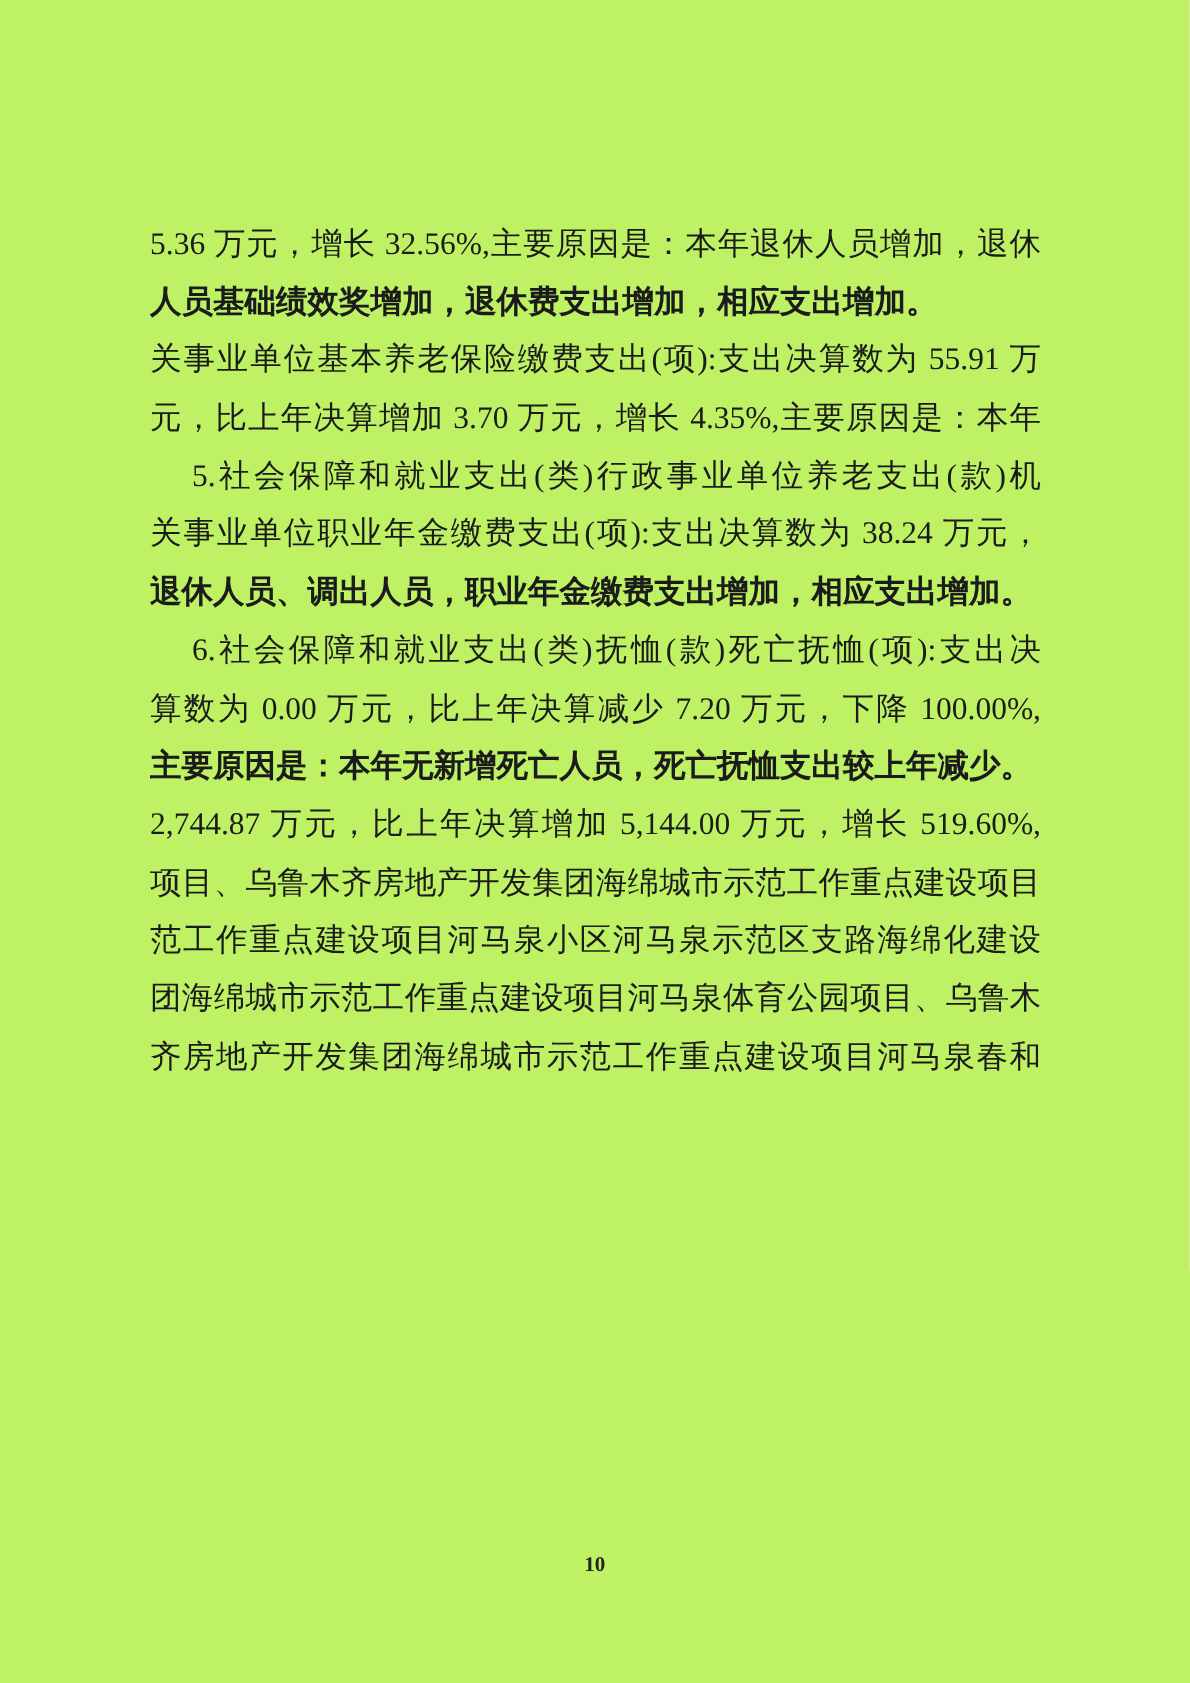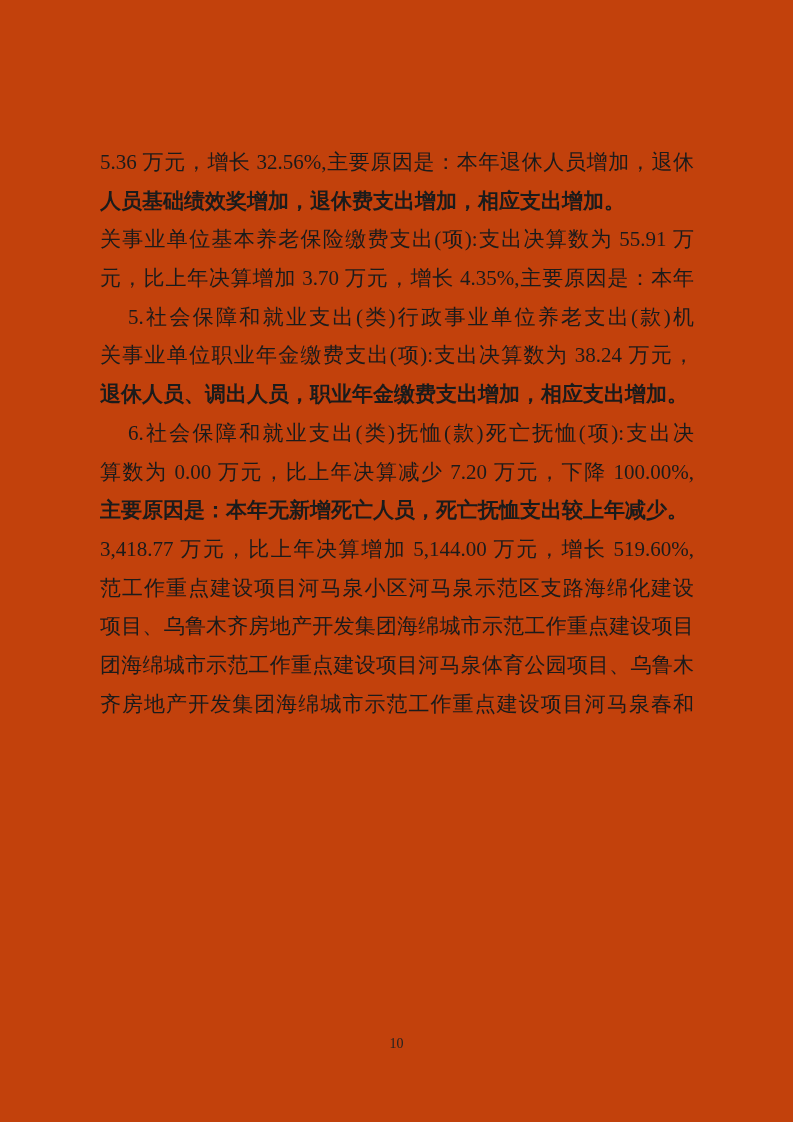--- a/index.html
+++ b/index.html
@@ -1,21 +1,21 @@
 <!DOCTYPE html>
 <html><head>
 <meta charset="utf-8">
 <style>
   html, body { margin: 0; padding: 0; background: #e8e8e8; }
   .page {
     position: relative;
     width: 793px;
     height: 1122px;
     margin: 0 auto;
-    background: #c2410c;
+    background: #bef264;
     overflow: hidden;
     font-family: "Liberation Serif", "DejaVu Serif", serif;
     color: #1b1b1b;
   }
   .textblock {
     position: absolute;
     left: 100px;
     top: 143px;
     width: 594px;
   }
@@ -30,20 +30,21 @@
   
   .line.e { text-align-last: left; font-weight: bold; }
   
   .line.i { text-indent: 28px; }
   .pagenum-wrap {
     position: absolute;
     top: 1034px;
     left: 0;
     width: 100%;
     text-align: center;
+    font-weight: bold;
   }
   .pagenum {
     display: inline-block;
     font-size: 14px;
     line-height: 18px;
     color: #222222;
   }
 </style>
 </head>
 <body>
@@ -59,23 +60,23 @@
     <div class="line">元，比上年决算增加 3.70 万元，增长 4.35%,主要原因是：本年</div>
 
     <div class="line i">5.社会保障和就业支出(类)行政事业单位养老支出(款)机</div>
     <div class="line">关事业单位职业年金缴费支出(项):支出决算数为 38.24 万元，</div>
     <div class="line e">退休人员、调出人员，职业年金缴费支出增加，相应支出增加。</div>
 
     <div class="line i">6.社会保障和就业支出(类)抚恤(款)死亡抚恤(项):支出决</div>
     <div class="line">算数为 0.00 万元，比上年决算减少 7.20 万元，下降 100.00%,</div>
     <div class="line e">主要原因是：本年无新增死亡人员，死亡抚恤支出较上年减少。</div>
 
-    <div class="line">3,418.77 万元，比上年决算增加 5,144.00 万元，增长 519.60%,</div>
+    <div class="line">2,744.87 万元，比上年决算增加 5,144.00 万元，增长 519.60%,</div>
+    <div class="line">项目、乌鲁木齐房地产开发集团海绵城市示范工作重点建设项目</div>
     <div class="line">范工作重点建设项目河马泉小区河马泉示范区支路海绵化建设</div>
-    <div class="line">项目、乌鲁木齐房地产开发集团海绵城市示范工作重点建设项目</div>
     <div class="line">团海绵城市示范工作重点建设项目河马泉体育公园项目、乌鲁木</div>
     <div class="line">齐房地产开发集团海绵城市示范工作重点建设项目河马泉春和</div>
 
   </div>
 
   <div class="pagenum-wrap">
     <span class="pagenum">10</span>
   </div>
 
 </div>

